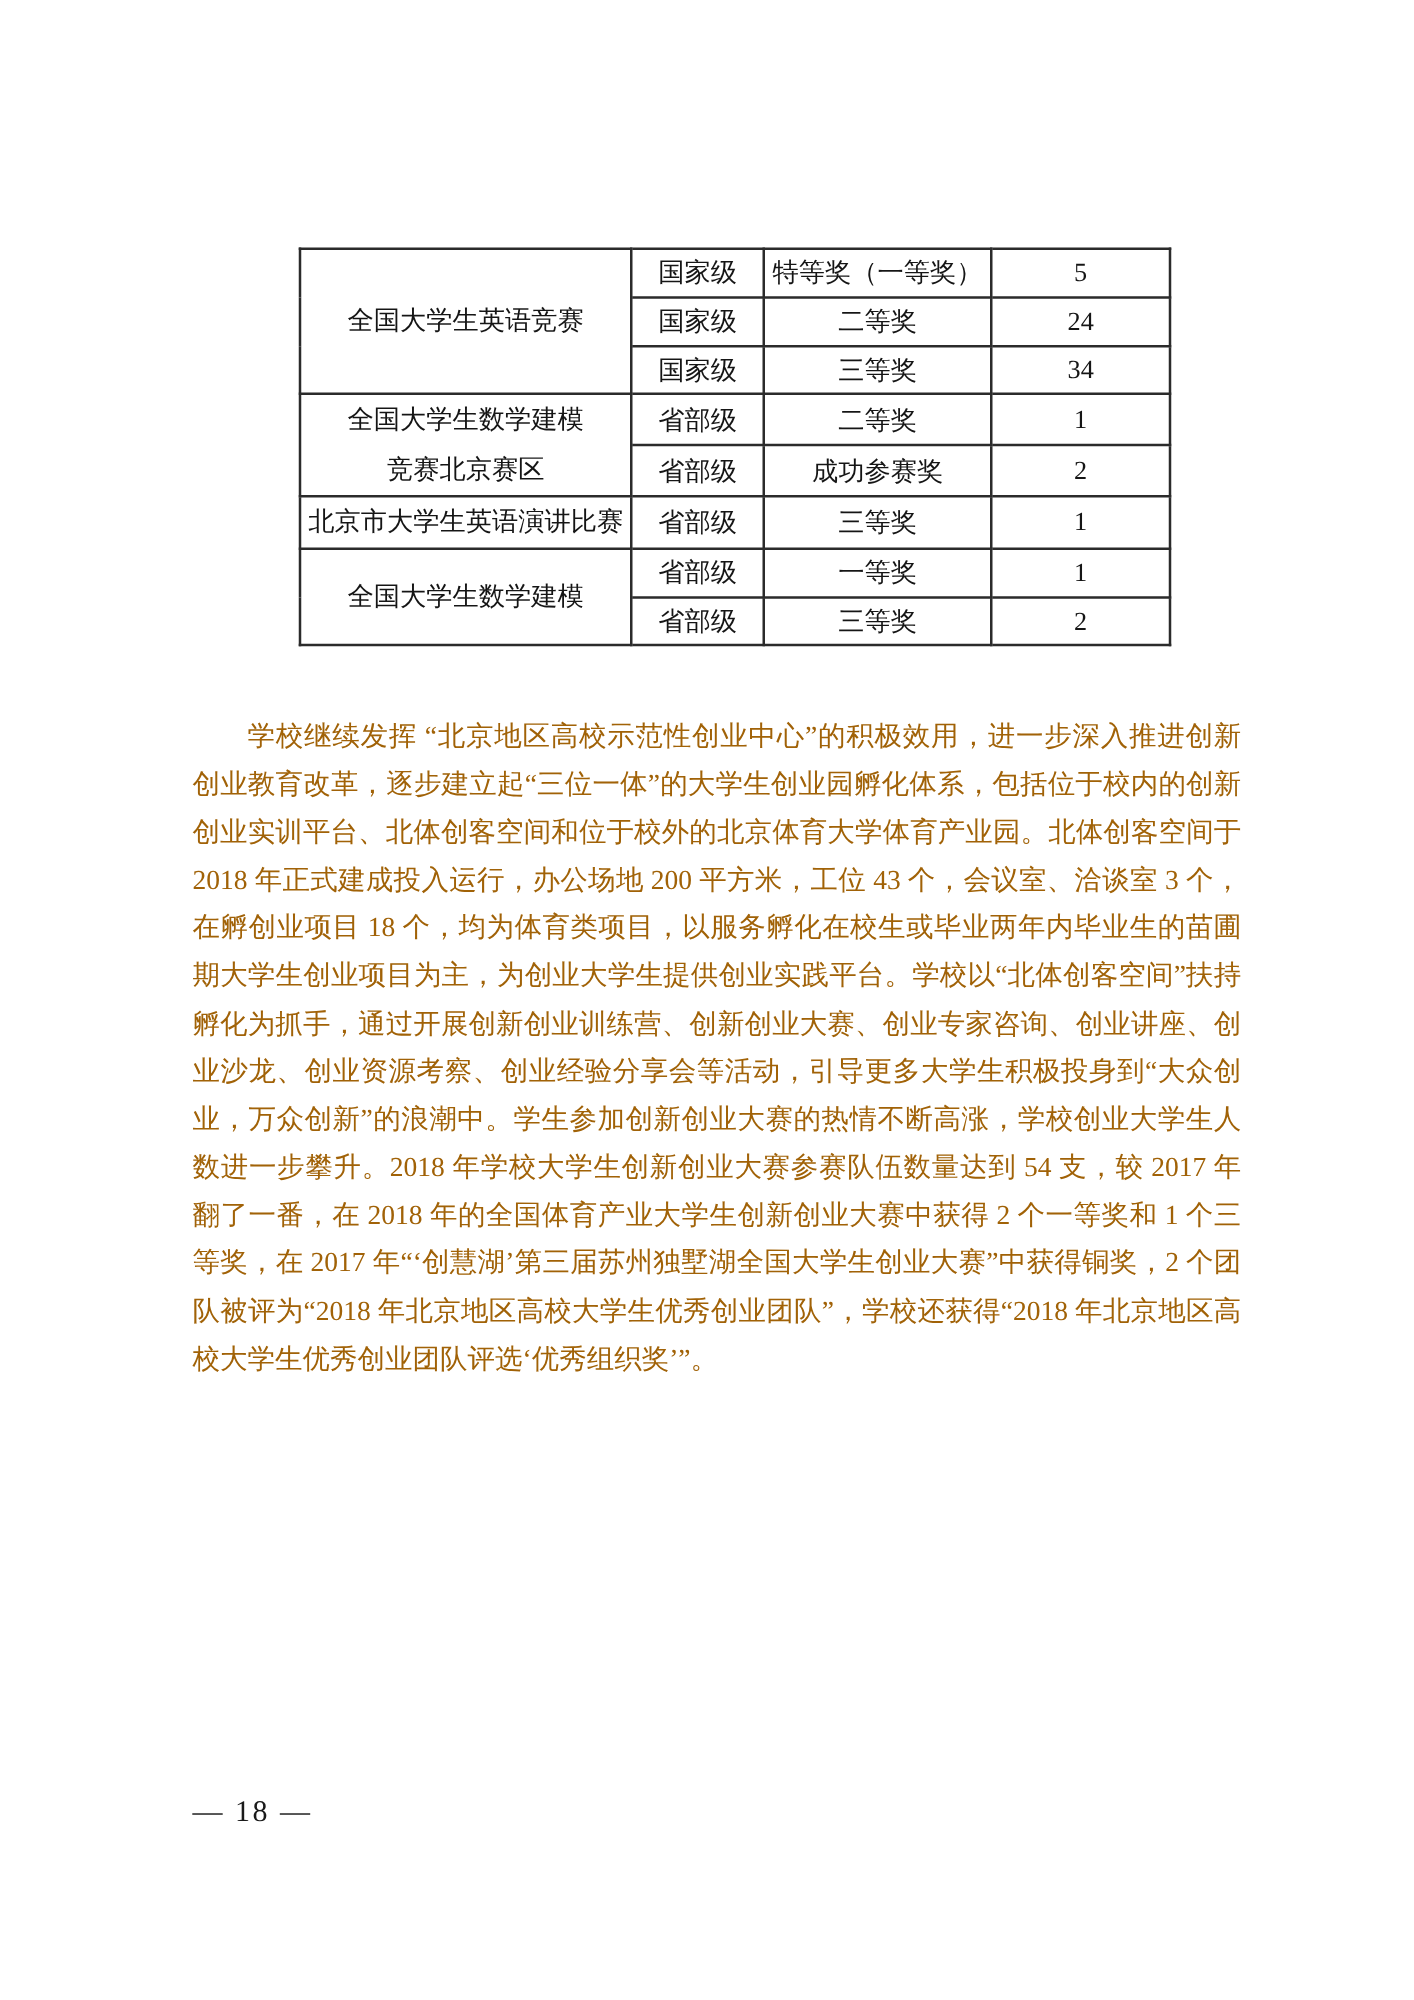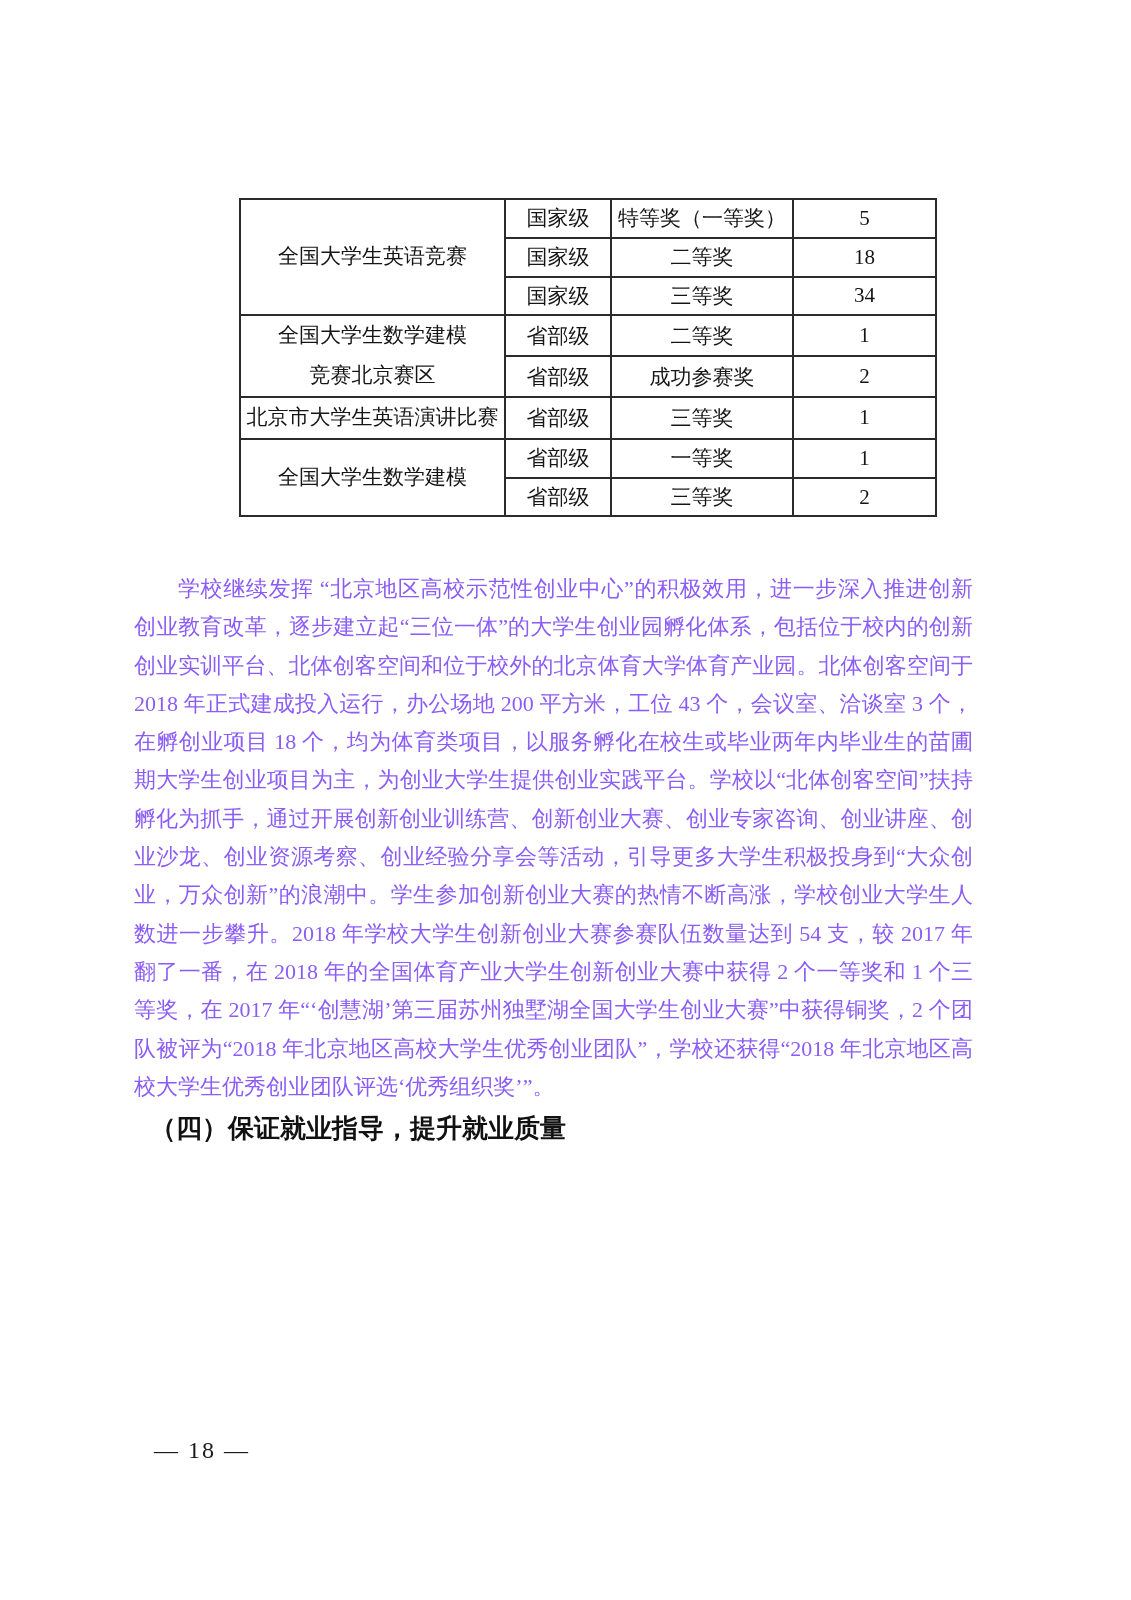--- a/index.html
+++ b/index.html
@@ -44,29 +44,29 @@
     font-size: 26px;
     line-height: 30px;
     color: #111;
     white-space: nowrap;
   }
   .h-three { top: 528px; }
   .h-four  { top: 1113px; }
   
   .body-para {
     position: absolute;
-    left: 134px;
+    left: 154px;
     width: 839px;
     margin: 0;
     font-size: 22px;
     line-height: 38.3px;
     text-align: justify;
     text-indent: 2em;
     word-break: break-all;
-    color: #8b5cf6;
+    color: #a16207;
   }
   .p-one { top: 570px; }
   .p-two { top: 1158px; }
   
   .page-footer {
     position: absolute;
     left: 154px;
     top: 1437px;
     font-size: 24px;
     letter-spacing: 2px;
@@ -89,21 +89,21 @@
     <tbody>
       <tr>
         <td class="c-name" rowspan="3">全国大学生英语竞赛</td>
         <td class="c-level">国家级</td>
         <td class="c-award">特等奖（一等奖）</td>
         <td class="c-count">5</td>
       </tr>
       <tr>
         <td class="c-level">国家级</td>
         <td class="c-award">二等奖</td>
-        <td class="c-count">18</td>
+        <td class="c-count">24</td>
       </tr>
       <tr>
         <td class="c-level">国家级</td>
         <td class="c-award">三等奖</td>
         <td class="c-count">34</td>
       </tr>
       <tr>
         <td class="c-name" rowspan="2">全国大学生数学建模
 竞赛北京赛区</td>
         <td class="c-level">省部级</td>
@@ -131,18 +131,17 @@
         <td class="c-level">省部级</td>
         <td class="c-award">三等奖</td>
         <td class="c-count">2</td>
       </tr>
     </tbody>
   </table>
 
 
   <p class="body-para p-one">学校继续发挥 “北京地区高校示范性创业中心”的积极效用，进一步深入推进创新创业教育改革，逐步建立起“三位一体”的大学生创业园孵化体系，包括位于校内的创新创业实训平台、北体创客空间和位于校外的北京体育大学体育产业园。北体创客空间于 2018 年正式建成投入运行，办公场地 200 平方米，工位 43 个，会议室、洽谈室 3 个，在孵创业项目 18 个，均为体育类项目，以服务孵化在校生或毕业两年内毕业生的苗圃期大学生创业项目为主，为创业大学生提供创业实践平台。学校以“北体创客空间”扶持孵化为抓手，通过开展创新创业训练营、创新创业大赛、创业专家咨询、创业讲座、创业沙龙、创业资源考察、创业经验分享会等活动，引导更多大学生积极投身到“大众创业，万众创新”的浪潮中。学生参加创新创业大赛的热情不断高涨，学校创业大学生人数进一步攀升。2018 年学校大学生创新创业大赛参赛队伍数量达到 54 支，较 2017 年翻了一番，在 2018 年的全国体育产业大学生创新创业大赛中获得 2 个一等奖和 1 个三等奖，在 2017 年“‘创慧湖’第三届苏州独墅湖全国大学生创业大赛”中获得铜奖，2 个团队被评为“2018 年北京地区高校大学生优秀创业团队”，学校还获得“2018 年北京地区高校大学生优秀创业团队评选‘优秀组织奖’”。</p>
 
-  <h2 class="sec-heading h-four">（四）保证就业指导，提升就业质量</h2>
 
 
   <div class="page-footer">— 18 —</div>
 
 </div>
 
 </body></html>

